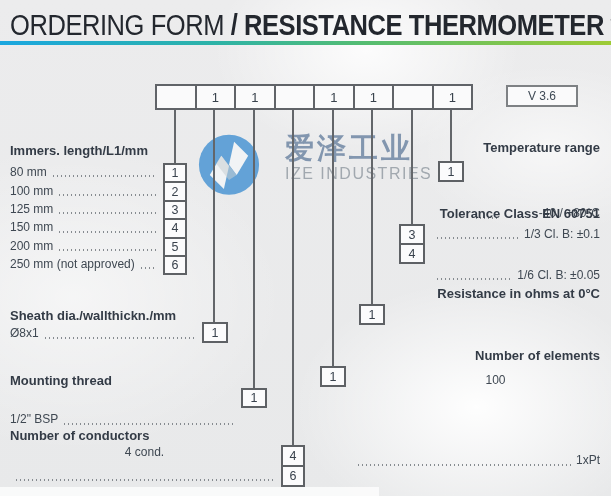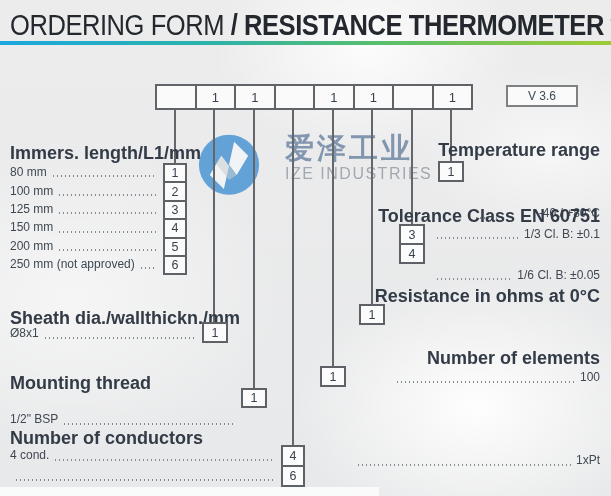--- a/index.html
+++ b/index.html
@@ -30,21 +30,21 @@
     font-size:13px;color:#39424d;
   }
   .code-cell + .code-cell{margin-left:-2px;}
   .version-box{
     box-sizing:border-box;width:72px;height:22px;background:#fafafb;border:2px solid #7e8184;
     display:flex;align-items:center;justify-content:center;font-size:12px;color:#3f4a55;z-index:3;
   }
   
   .vline{width:2px;background:#63666a;z-index:2;}
   
-  .sec-title{font-weight:700;font-size:18px;color:#333b46;white-space:nowrap;z-index:3;}
+  .sec-title{font-weight:700;font-size:13px;color:#333b46;white-space:nowrap;z-index:3;}
   .sec-title.right{text-align:right;}
   .lrow,.rrow{display:flex;align-items:center;z-index:3;position:relative;}
   .lrow span,.rrow span{font-size:12px;color:#3f4852;white-space:nowrap;}
   .lead{
     flex:1;height:2px;align-self:flex-end;margin:0 5px 4px 6px;
     background:repeating-linear-gradient(90deg,#868b90 0 1.4px,transparent 1.4px 4px);
   }
   
   .cbox{
     box-sizing:border-box;background:#fbfbfc;border:2px solid #5e6165;
@@ -151,21 +151,21 @@
 
   <div class="abs sec-title" style="left:10px;top:373px;">Mounting thread</div>
   <div class="abs lrow" style="left:10px;top:388px;width:229px;height:20px;">
     <span>1/2" BSP</span>
       <i class="lead"></i>
   </div>
   <div class="abs cbox" style="left:241px;top:388px;width:26px;height:20px;">1</div>
 
   <div class="abs sec-title" style="left:10px;top:428px;">Number of conductors</div>
   <div class="abs" style="left:10px;top:445px;width:269px;z-index:3;">
-    <div class="lrow" style="height:20px;">
+    <div class="lrow" style="height:20px;flex-direction:column;">
         <span>4 cond.</span>
         <i class="lead"></i>
       </div>
     <div class="lrow" style="height:20px;">
         <i class="lead"></i>
       </div>
   </div>
   <div class="vcells" style="left:281px;top:445px;width:24px;">
     <div class="cbox" style="height:22px;">4</div>
     <div class="cbox" style="height:22px;">6</div>
@@ -189,21 +189,21 @@
         <span>1/3 Cl. B: ±0.1</span>
       </div>
     <div class="rrow" style="height:19px;margin-top:22px;">
         <i class="lead"></i>
         <span>1/6 Cl. B: ±0.05</span>
       </div>
   </div>
 
   <div class="abs sec-title right" style="right:11px;top:286px;">Resistance in ohms at 0°C</div>
   <div class="abs cbox" style="left:359px;top:304px;width:26px;height:21px;">1</div>
-  <div class="abs rrow" style="left:391px;top:304px;width:209px;height:21px;">
+  <div class="abs rrow" style="left:391px;top:304px;width:209px;height:21px;flex-direction:column;">
     <i class="lead"></i>
       <span>100</span>
   </div>
 
   <div class="abs sec-title right" style="right:11px;top:348px;">Number of elements</div>
   <div class="abs cbox" style="left:320px;top:366px;width:26px;height:21px;">1</div>
   <div class="abs rrow" style="left:352px;top:366px;width:248px;height:21px;">
     <i class="lead"></i>
       <span>1xPt</span>
   </div>

